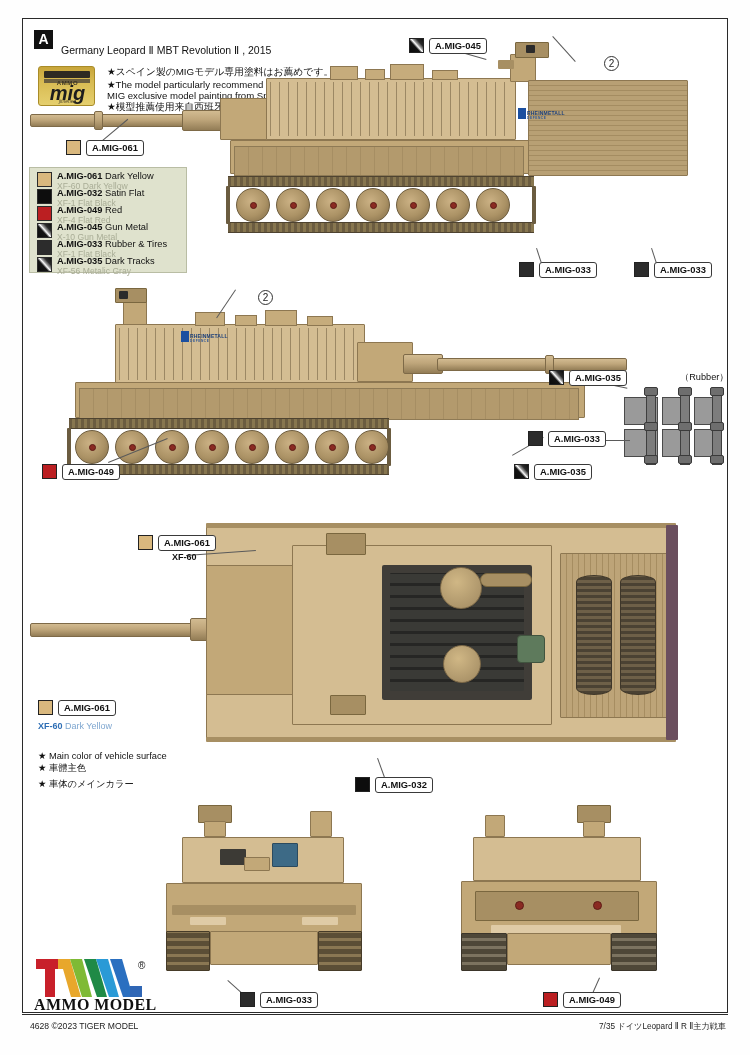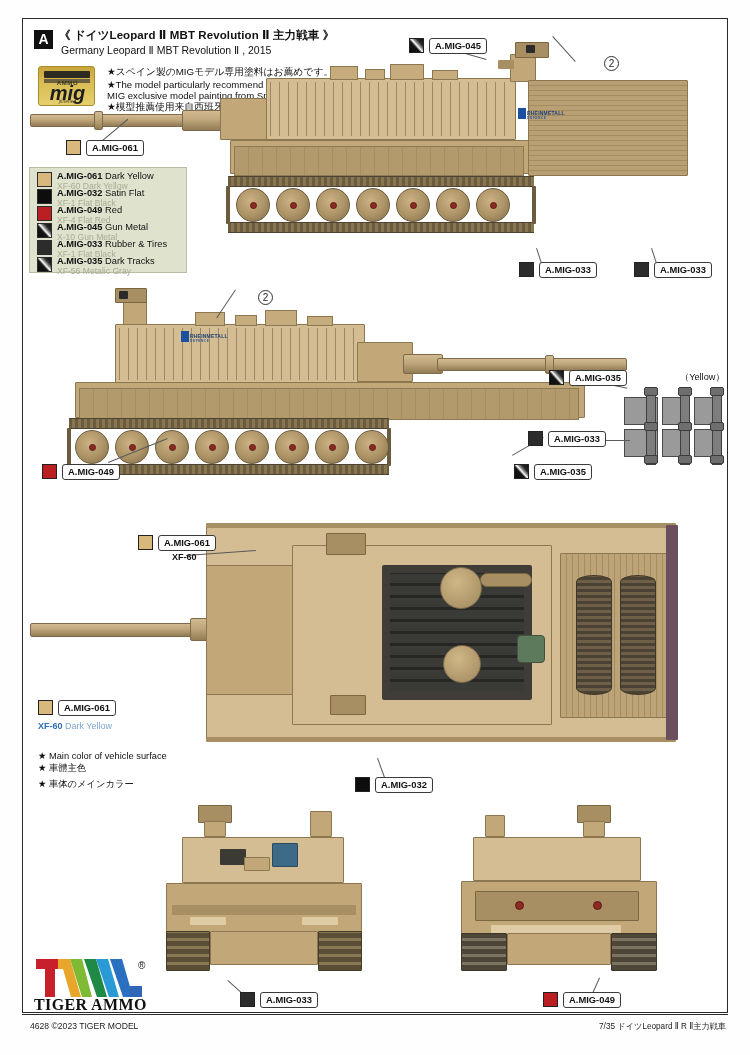--- a/index.html
+++ b/index.html
@@ -222,21 +222,20 @@
 
   .vsep { position: absolute; background: #2a2a2a; width: 1px; }
 </style>
 </head>
 <body>
 
 <div id="page">
   <div class="frame"></div>
 
   <div class="sec-letter">A</div>
-  <div class="title-jp">《 ドイツLeopard Ⅱ MBT Revolution Ⅱ 主力戦車 》</div>
   <div class="title-en">Germany Leopard Ⅱ MBT Revolution Ⅱ , 2015</div>
 
   <div class="ammo-logo">
     <div class="ammo-bar"></div>
     <div class="ammo-sub"></div>
     <div class="ammo-word">AMMO</div>
     <div class="ammo-mig">mig</div>
     <div class="ammo-tag">jimenez</div>
   </div>
 
@@ -359,21 +358,21 @@
     <div class="tpin" style="left:26px; top:0px;  width:14px; height:9px;"></div>
     <div class="tpin" style="left:60px; top:0px;  width:14px; height:9px;"></div>
     <div class="tpin" style="left:92px; top:0px;  width:14px; height:9px;"></div>
     <div class="tpin" style="left:26px; top:35px; width:14px; height:9px;"></div>
     <div class="tpin" style="left:60px; top:35px; width:14px; height:9px;"></div>
     <div class="tpin" style="left:92px; top:35px; width:14px; height:9px;"></div>
     <div class="tpin" style="left:26px; top:68px; width:14px; height:9px;"></div>
     <div class="tpin" style="left:60px; top:68px; width:14px; height:9px;"></div>
     <div class="tpin" style="left:92px; top:68px; width:14px; height:9px;"></div>
   </div>
-  <div class="tracks-tag" style="left:680px; top:371px;">（Yellow）</div>
+  <div class="tracks-tag" style="left:680px; top:371px;">（Rubber）</div>
 
   <div class="tank" style="left:30px; top:505px; width:680px; height:260px;">
 
     <div class="barrel" style="left:0px; top:118px; width:190px; height:14px;"></div>
     <div class="barrel" style="left:160px; top:113px; width:42px; height:23px;"></div>
 
     <div class="hull c-sand-l" style="left:176px; top:20px; width:470px; height:215px; border:1px solid #8d7751;"></div>
 
     <div class="hull c-sand" style="left:176px; top:60px; width:96px; height:130px; border:1px solid #8d7751;"></div>
 
@@ -556,17 +555,17 @@
       <polygon points="2,4 30,4 30,14 21,14 21,42 11,42 11,14 2,14" fill="#c8202a"></polygon>
       <polygon points="24,4 36,4 47,42 37,42 29,14 24,14" fill="#e8a72b"></polygon>
       <polygon points="36,4 48,4 58,42 48,42" fill="#7fba35"></polygon>
       <polygon points="50,4 62,4 73,42 63,42" fill="#1f8a46"></polygon>
       <polygon points="62,4 74,4 85,42 75,42" fill="#2a9ad6"></polygon>
       <polygon points="76,4 88,4 99,42 89,42" fill="#2a6fc0"></polygon>
       <rect x="96" y="31" width="12" height="11" fill="#2f66b5"></rect>
       <text x="104" y="14" font-family="Liberation Sans, sans-serif" font-size="10" fill="#111">®</text>
     </svg>
   </div>
-  <div class="tm-word">TIGER AMMO</div>
+  <div class="tm-word">AMMO MODEL</div>
   <div class="hr-footer"></div>
   <div class="footer-l">4628  ©2023  TIGER MODEL</div>
   <div class="footer-r">7/35 ドイツLeopard Ⅱ R Ⅱ主力戦車</div>
 </div>
 
 </body></html>

